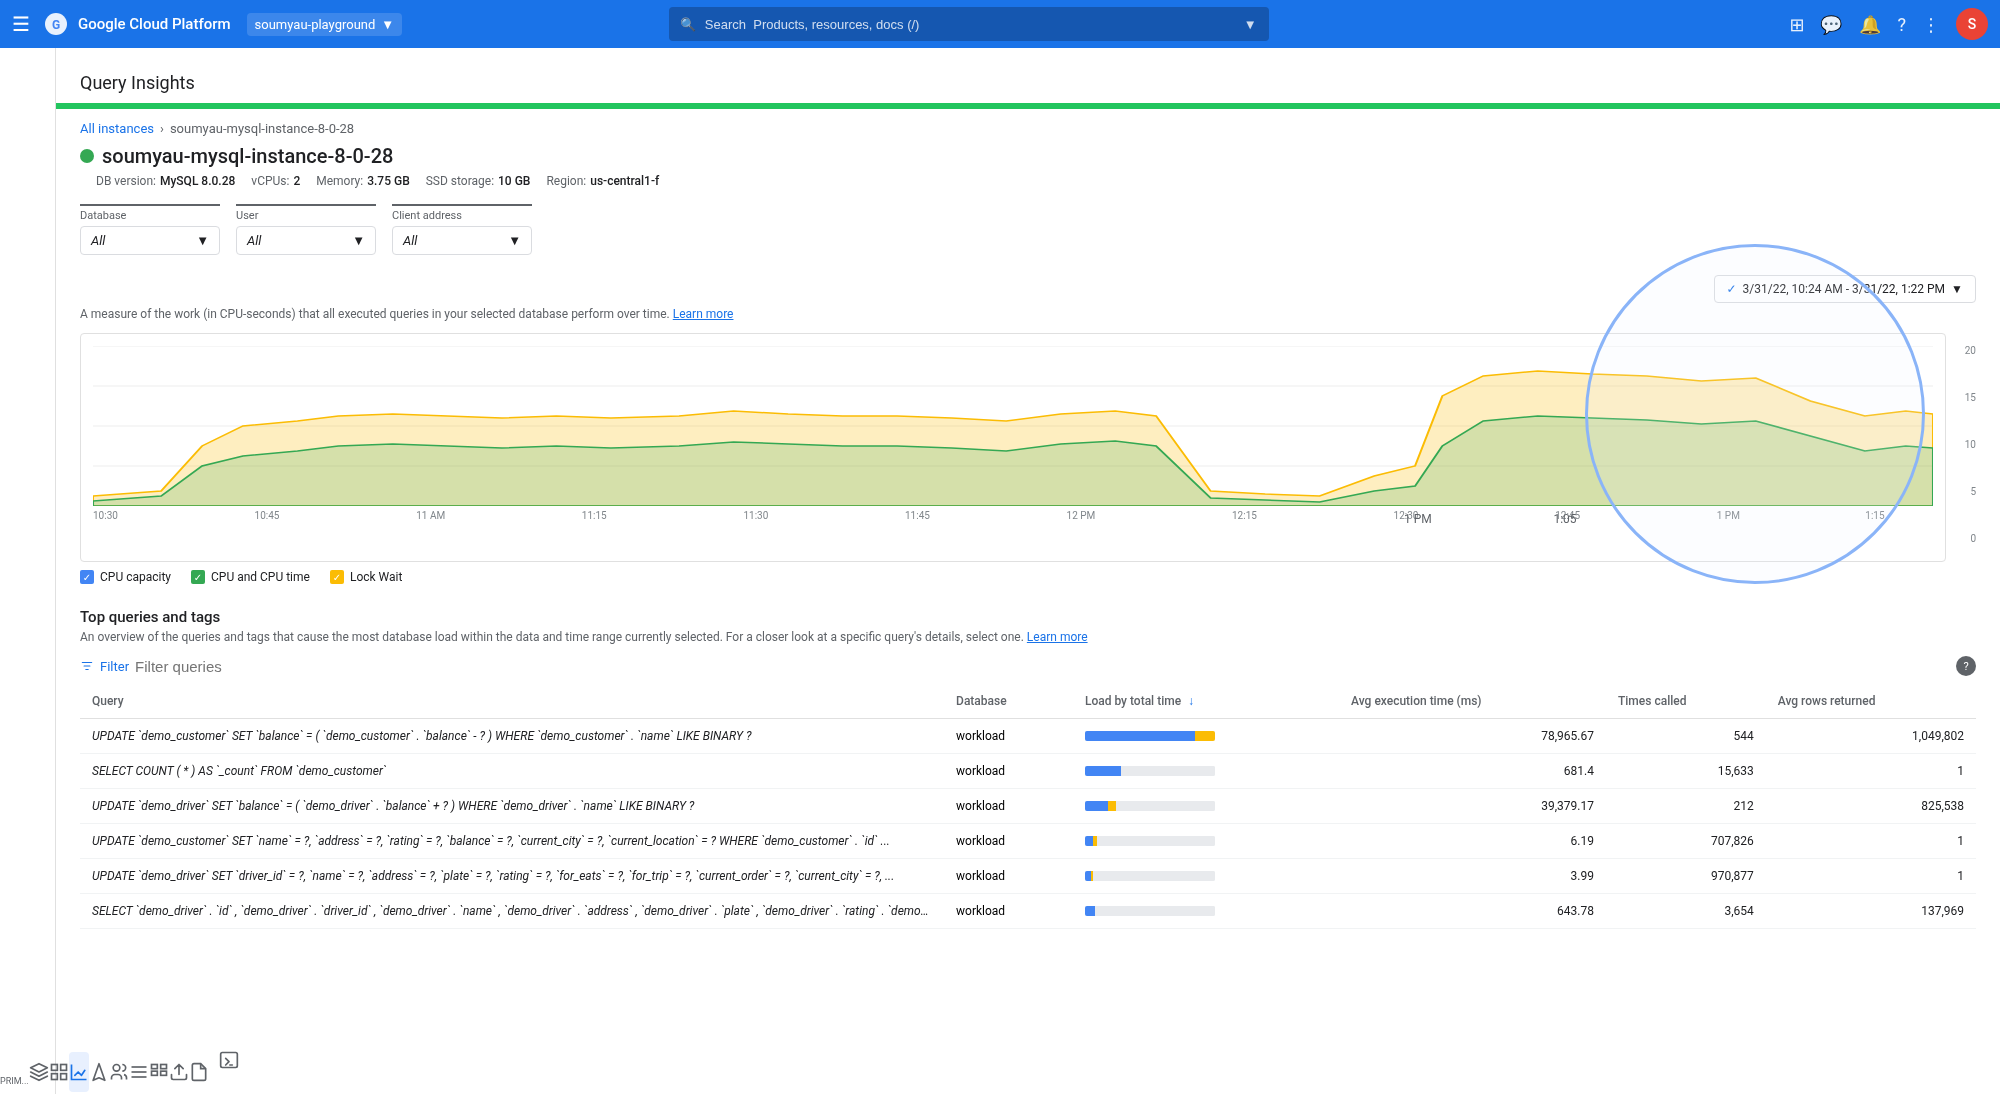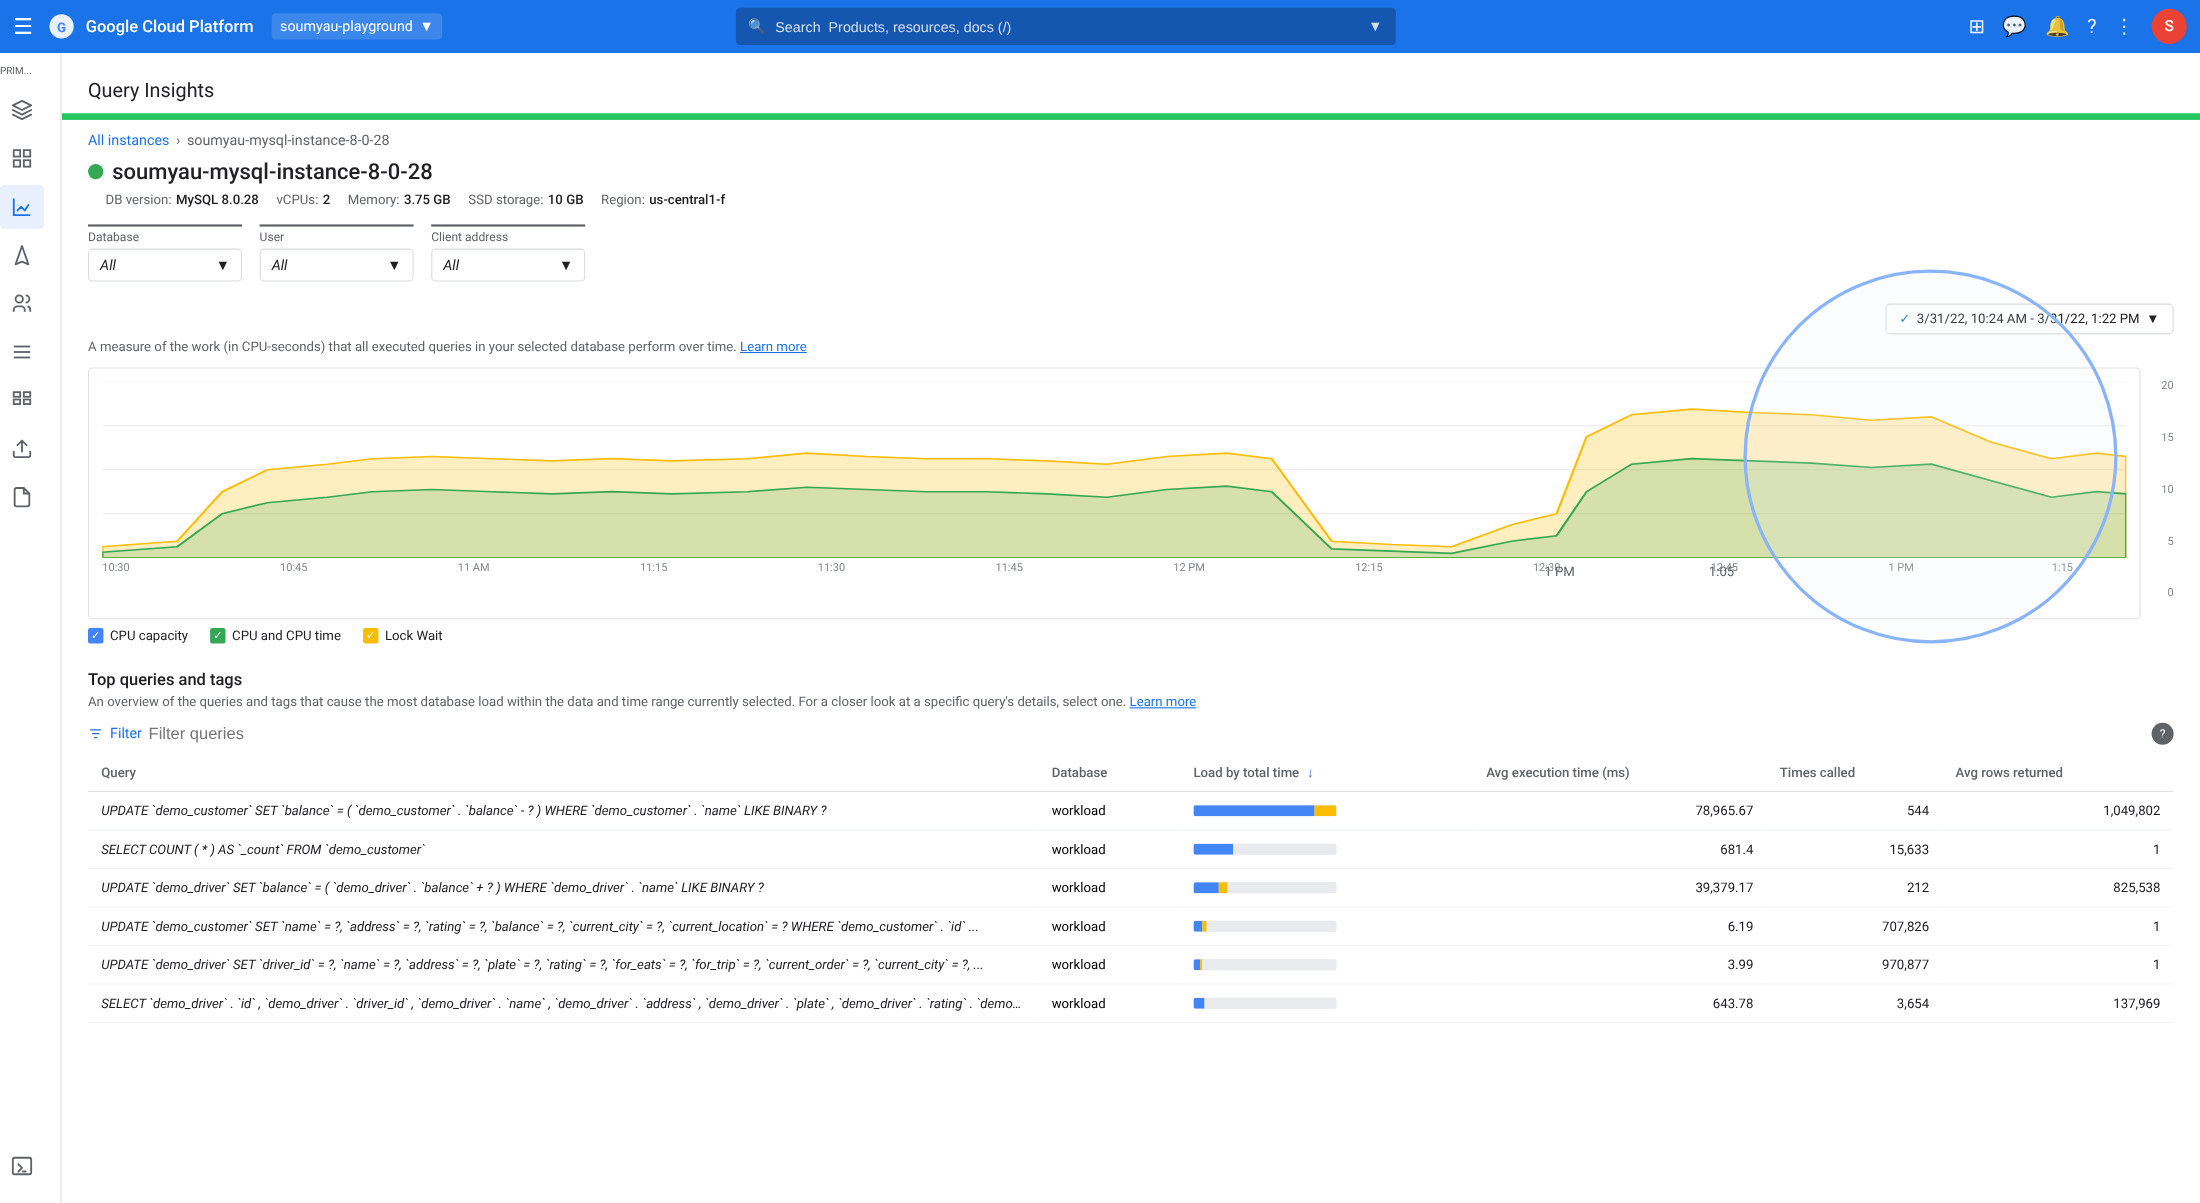--- a/index.html
+++ b/index.html
@@ -31,22 +31,22 @@
     
     .sidebar {
       position: fixed;
       top: 48px;
       left: 0;
       width: 56px;
       bottom: 0;
       background: #fff;
       border-right: 1px solid #e0e0e0;
       display: flex;
-      flex-direction: column;
-      align-items: flex-start;
+      flex-direction: row;
+      align-items: flex-end;
       padding-top: 8px;
       z-index: 50;
     }
     .sidebar-item { width: 40px; height: 40px; display: flex; align-items: center; justify-content: center; border-radius: 4px; cursor: pointer; margin: 2px 0; color: #5f6368; font-size: 18px; }
     .sidebar-item.active { background: #e8f0fe; color: #1a73e8; }
     .sidebar-bottom { margin-top: auto; margin-bottom: 12px; }
 
     
     .main-content {
       margin-top: 48px;

